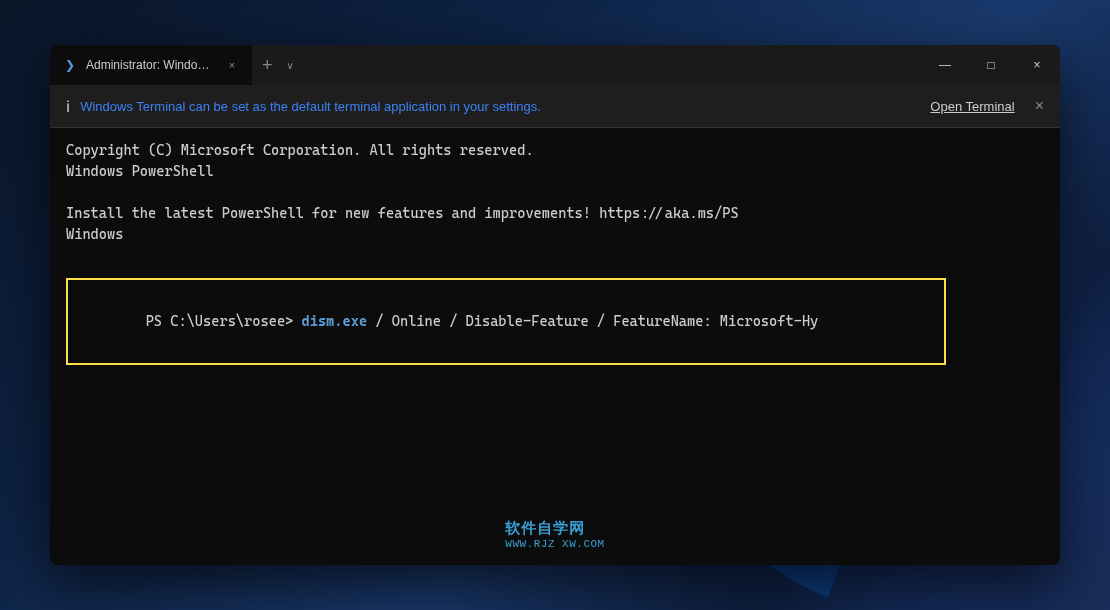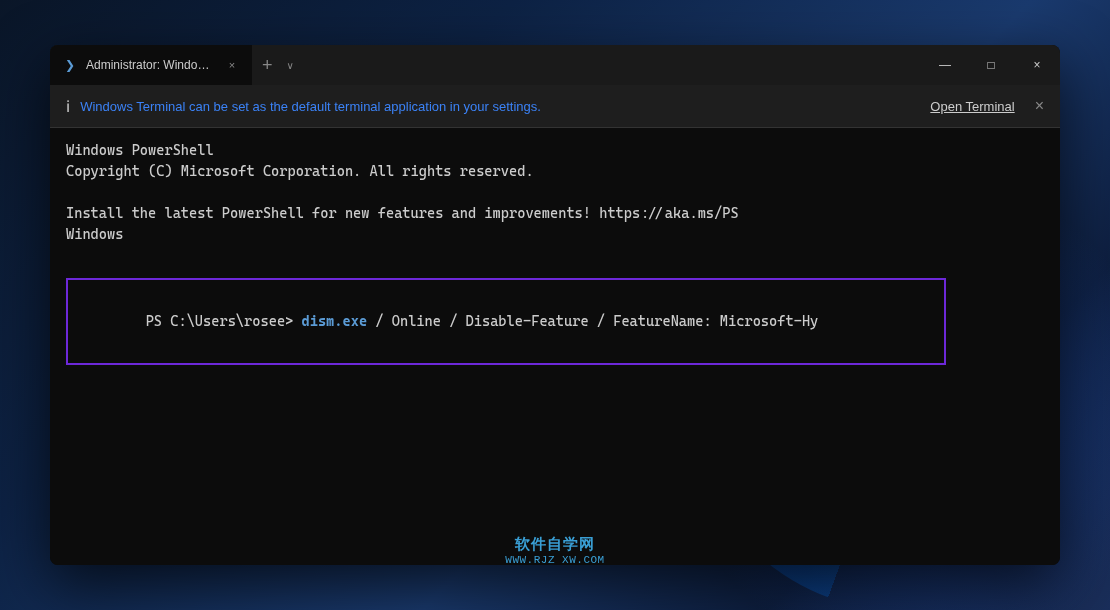--- a/index.html
+++ b/index.html
@@ -206,21 +206,21 @@
       white-space: pre;
     }
 
     .line.blank {
       height: 1.5em;
     }
 
     
     .command-box {
       margin-top: 12px;
-      border: 2px solid #6d28d9;
+      border: 2px solid #fde047;
       padding: 10px 12px;
       background: #0c0c0c;
       display: inline-block;
       min-width: 880px;
     }
 
     .command-line {
       line-height: 1.5;
       color: #cccccc;
       font-family: 'Cascadia Code', 'Courier New', Consolas, monospace;
@@ -246,25 +246,25 @@
       animation: blink 1s step-end infinite;
     }
 
     @keyframes blink {
       50% { opacity: 0; }
     }
 
     
     .watermark {
       position: absolute;
-      bottom: 44px;
+      bottom: 60px;
       left: 50%;
       transform: translateX(-50%);
       z-index: 100;
-      text-align: center;
+      text-align: left;
       pointer-events: none;
     }
 
     .watermark-line1 {
       color: #3a9fd5;
       font-size: 15px;
       font-weight: bold;
       font-family: 'Segoe UI', sans-serif;
       letter-spacing: 1px;
     }
@@ -299,22 +299,22 @@
   </div>
 
   <div class="notification-bar">
     <span class="notification-icon">ℹ</span>
     <span class="notification-text">Windows Terminal can be set as the default terminal application in your settings.</span>
     <span class="notification-link">Open Terminal</span>
     <span class="notification-close">×</span>
   </div>
 
   <div class="terminal-content">
+    <div class="line">Copyright (C) Microsoft Corporation. All rights reserved.</div>
     <div class="line">Windows PowerShell</div>
-    <div class="line">Copyright (C) Microsoft Corporation. All rights reserved.</div>
     <div class="line blank"></div>
     <div class="line">Install the latest PowerShell for new features and improvements! https://aka.ms/PS</div>
     <div class="line">Windows</div>
     <div class="line blank"></div>
 
     
     <div class="command-box">
       <div class="command-line">
         <span class="cmd-prompt">PS C:\Users\rosee&gt; </span><span class="cmd-exe">dism.exe</span><span> / Online / Disable-Feature / FeatureName: Microsoft-Hy</span>
       </div>

